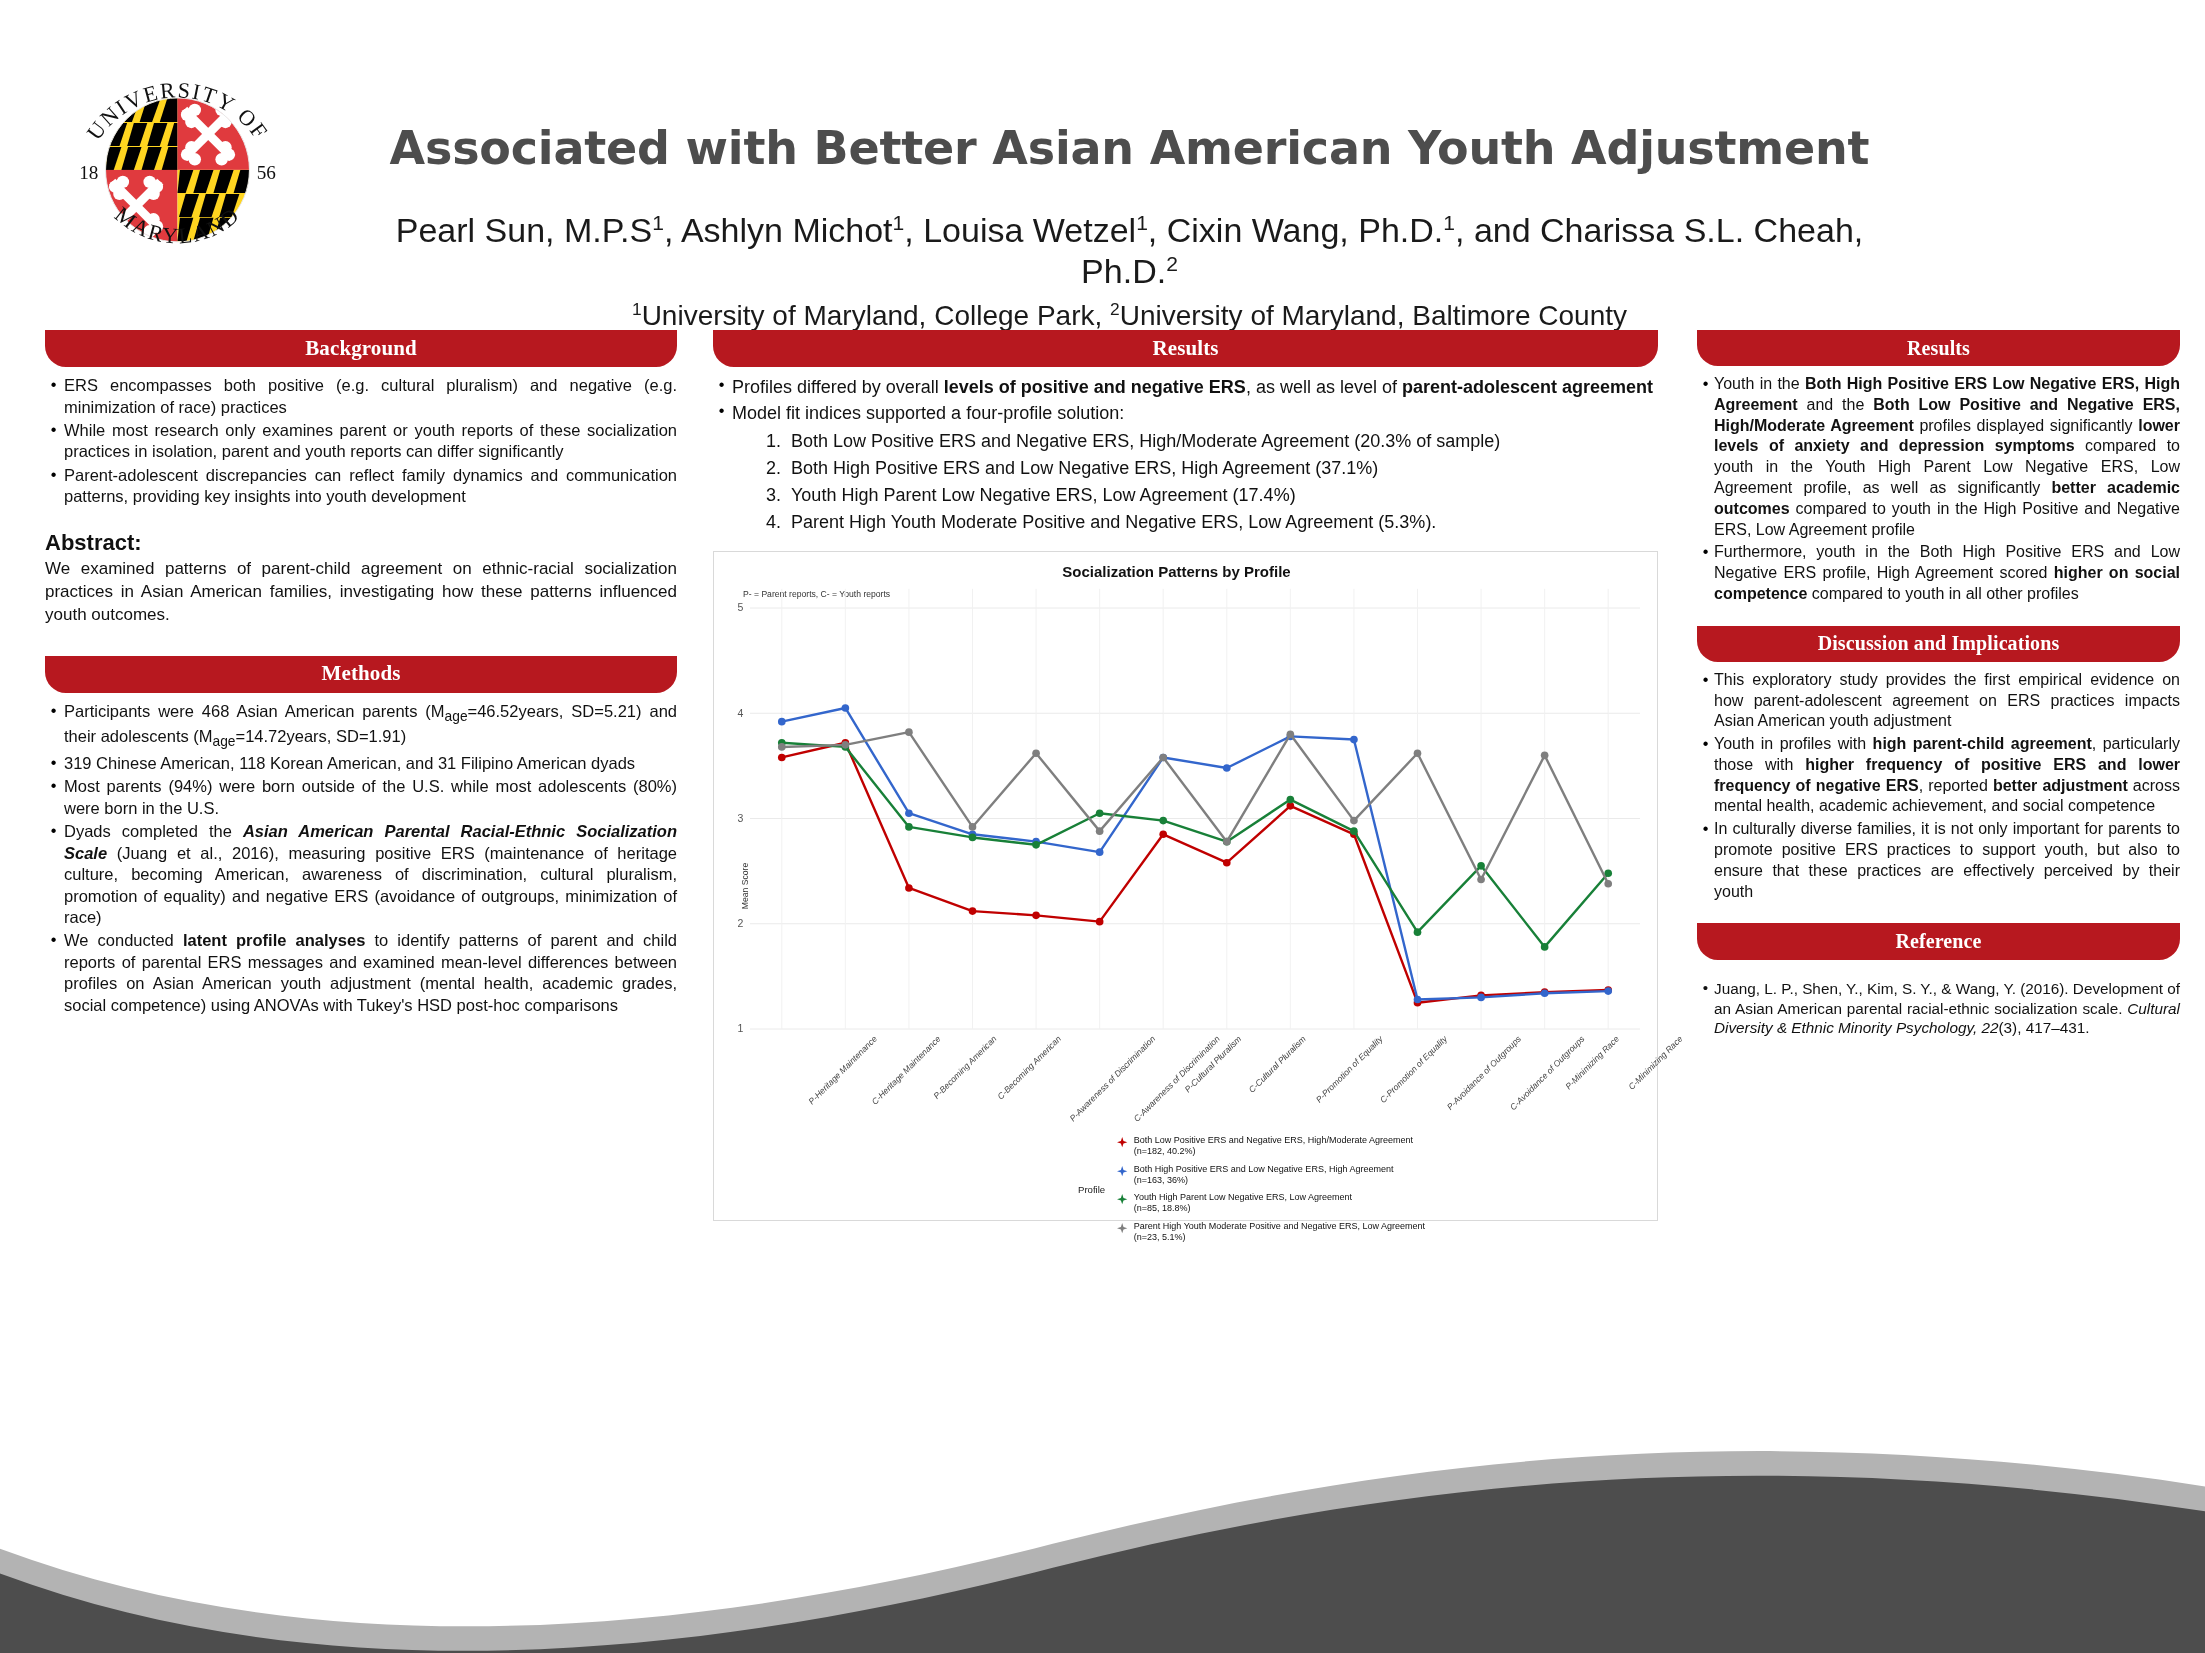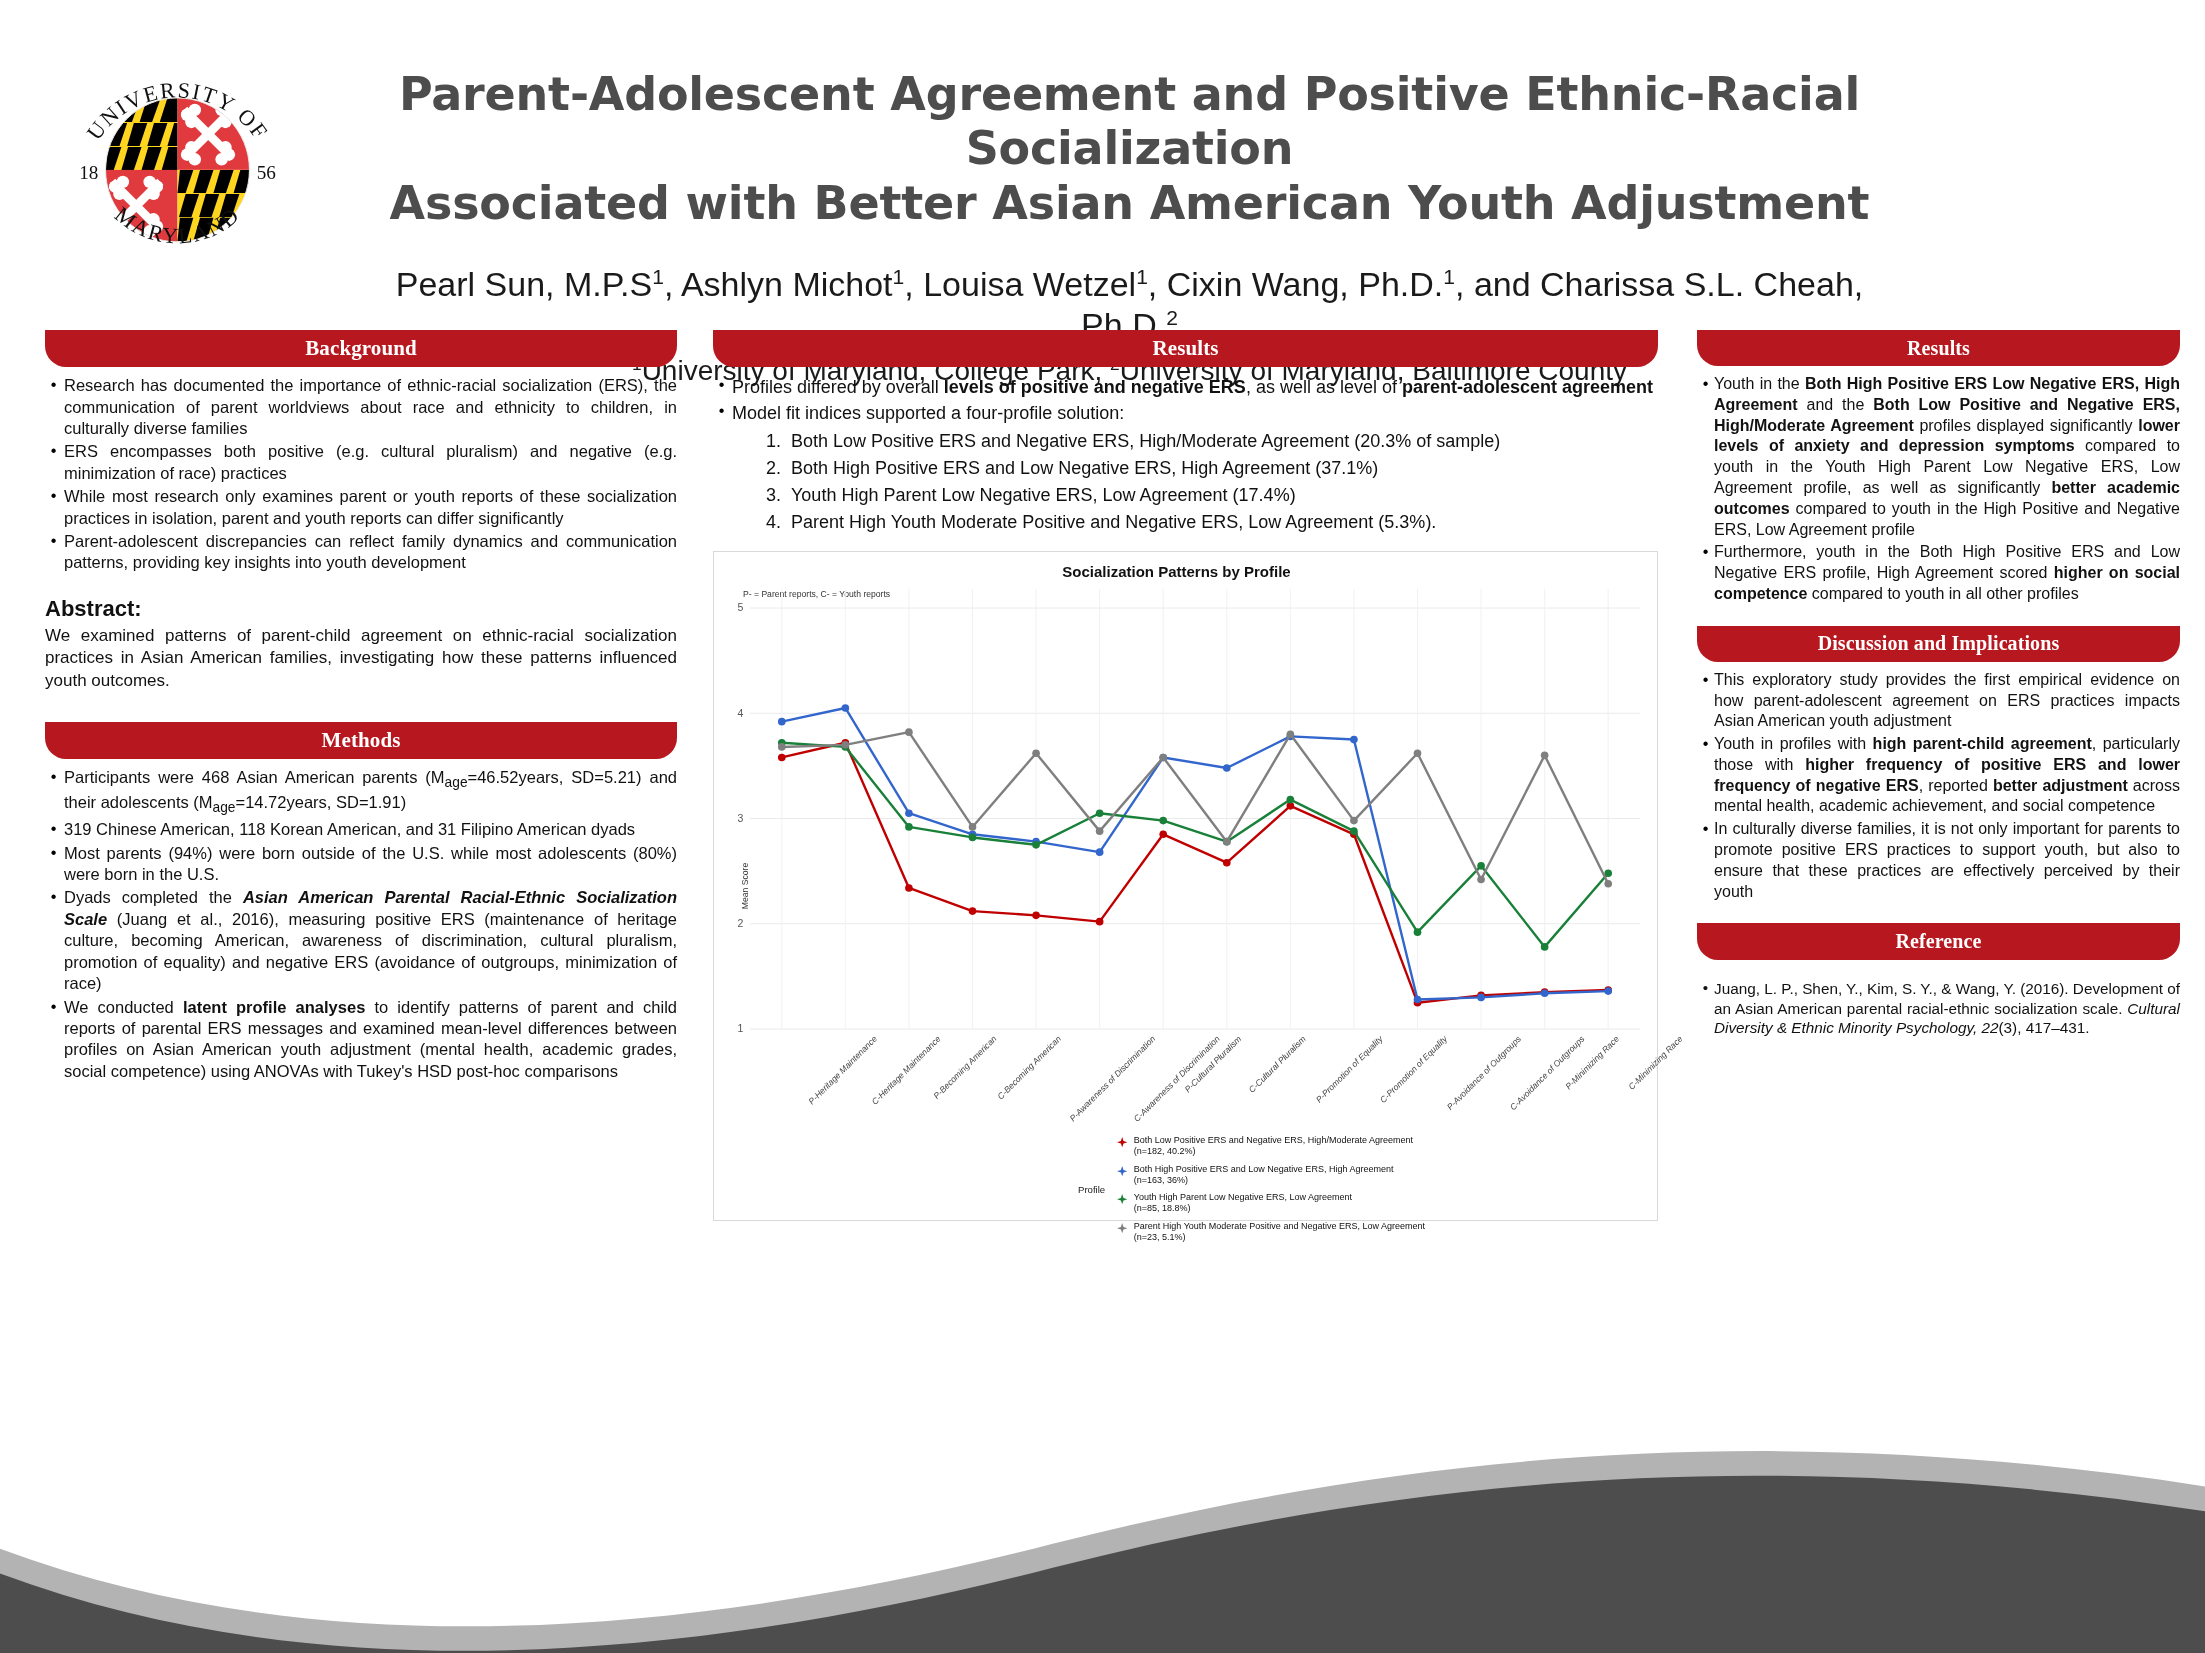--- a/index.html
+++ b/index.html
@@ -218,33 +218,32 @@
       <text font-family="'Liberation Serif', serif" font-size="46" fill="#111" letter-spacing="4">
         <textPath href="#arcBot" startOffset="50%" text-anchor="middle">MARYLAND</textPath>
       </text>
       <text x="40" y="268" font-family="'Liberation Serif', serif" font-size="40" fill="#111">18</text>
       <text x="410" y="268" font-family="'Liberation Serif', serif" font-size="40" fill="#111">56</text>
     </svg>
   </div>
 
   <div class="title-block">
     <h1 class="poster-title">
-      <span>Parent-Adolescent Agreement and Positive Ethnic-Racial Socialization</span><br>
+      <br>
       <span>Associated with Better Asian American Youth Adjustment</span>
     </h1>
     <div class="authors">Pearl Sun, M.P.S<sup>1</sup>, Ashlyn Michot<sup>1</sup>, Louisa Wetzel<sup>1</sup>, Cixin Wang, Ph.D.<sup>1</sup>, and Charissa S.L. Cheah, Ph.D.<sup>2</sup></div>
     <div class="affil"><sup>1</sup>University of Maryland, College Park, <sup>2</sup>University of Maryland, Baltimore County</div>
   </div>
 </div>
 
 <div class="col col-left">
 
   <div class="sec-head">Background</div>
   <ul class="bul">
-      <li>Research has documented the importance of ethnic-racial socialization (ERS), the communication of parent worldviews about race and ethnicity to children, in culturally diverse families</li>
       <li>ERS encompasses both positive (e.g. cultural pluralism) and negative (e.g. minimization of race) practices</li>
       <li>While most research only examines parent or youth reports of these socialization practices in isolation, parent and youth reports can differ significantly</li>
       <li>Parent-adolescent discrepancies can reflect family dynamics and communication patterns, providing key insights into youth development</li>
     </ul>
 
   <div class="abstract-h">Abstract:</div>
   <p class="abstract-p">We examined patterns of parent-child agreement on ethnic-racial socialization practices in Asian American families, investigating how these patterns influenced youth outcomes.</p>
 
   <div class="sec-head" style="margin-top:29px;">Methods</div>
   <ul class="bul">

